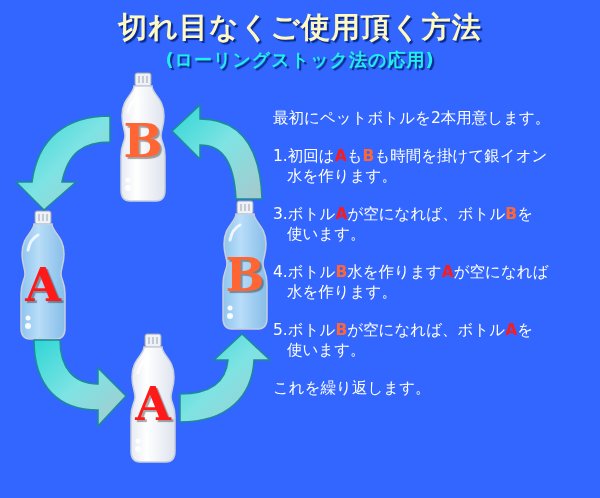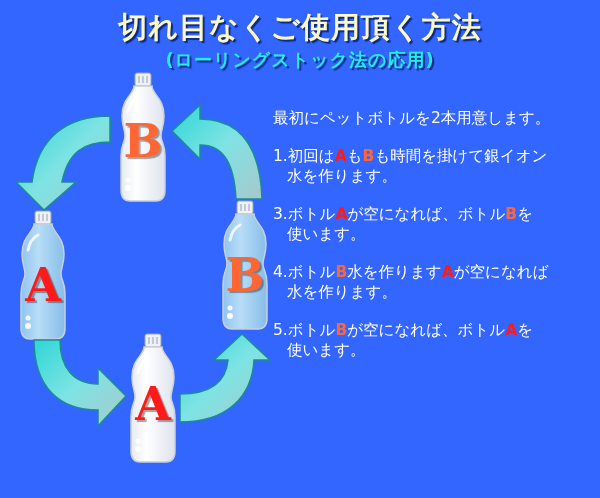--- a/index.html
+++ b/index.html
@@ -137,13 +137,14 @@
 
   <div class="para"><span>1.</span><span>初回は</span><span class="hlA">A</span><span>も</span><span class="hlB">B</span><span>も時間を掛けて銀イオン</span><span class="indent">水を作ります。</span></div>
 
 
   <div class="para"><span>3.</span><span>ボトル</span><span class="hlA">A</span><span>が空になれば、ボトル</span><span class="hlB">B</span><span>を</span><span class="indent">使います。</span></div>
 
   <div class="para"><span>4.</span><span>ボトル</span><span class="hlB">B</span><span>水を作ります</span><span class="hlA">A</span><span>が空になれば</span><span class="indent">水を作ります。</span></div>
 
   <div class="para"><span>5.</span><span>ボトル</span><span class="hlB">B</span><span>が空になれば、ボトル</span><span class="hlA">A</span><span>を</span><span class="indent">使います。</span></div>
 
+  <div class="para tight">これを繰り返します。</div>
 </div>
 
 </body></html>

